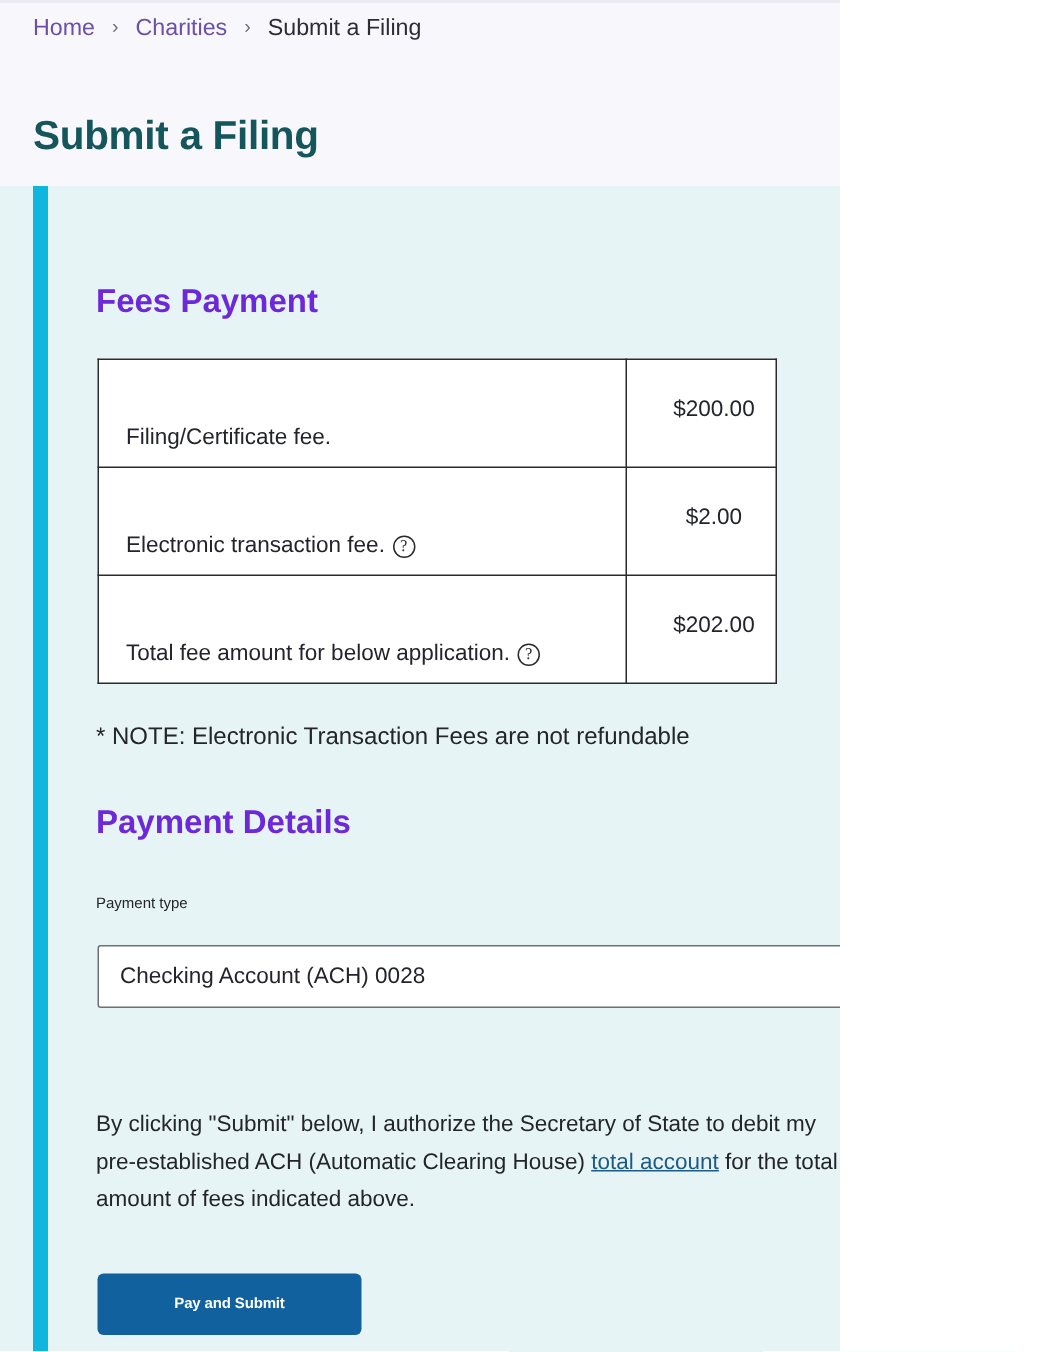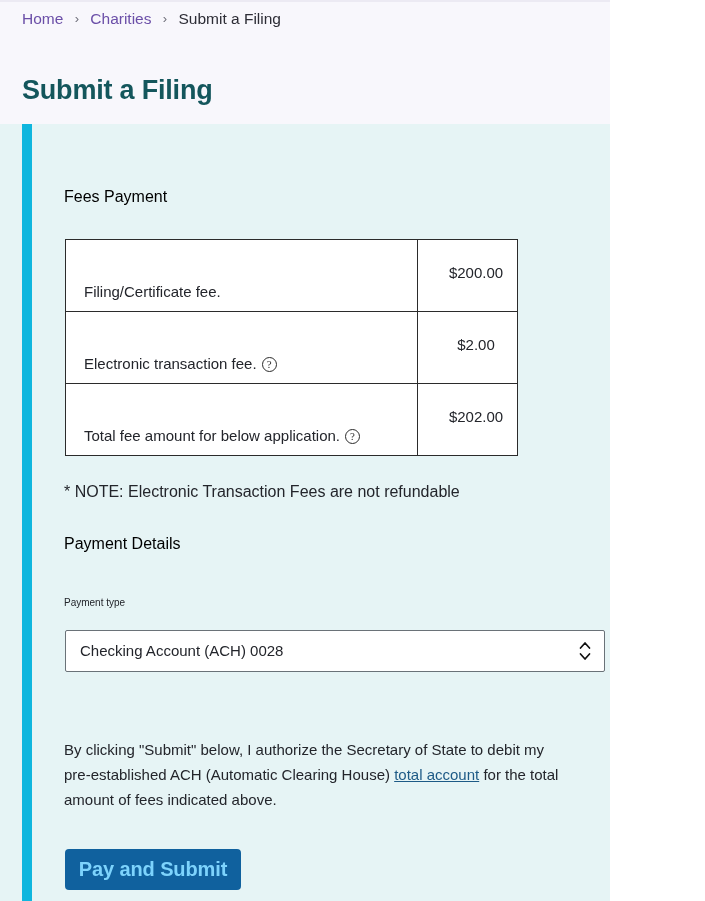--- a/index.html
+++ b/index.html
@@ -4,21 +4,21 @@
 <style>
   * { box-sizing: border-box; }
   html, body {
     margin: 0; padding: 0;
     width: 705px; height: 901px;
     background: #ffffff;
     font-family: "Liberation Sans", sans-serif;
   }
   #page {
     position: relative;
-    width: 610px; height: 901px;
+    width: 560px; height: 901px;
     overflow: hidden;
     background: #ffffff;
   }
 
   
   .header-zone {
     position: absolute;
     left: 0; top: 0;
     width: 705px; height: 124px;
     background: #f8f7fc;
@@ -68,23 +68,23 @@
     width: 10px; height: 777px;
     background: #0fb6de;
   }
   .panel-body {
     position: absolute;
     left: 64px; top: 0;
     width: 600px; height: 777px;
   }
 
   .section-heading {
-    font-size: 16px;
-    font-weight: normal;
-    color: #000000;
+    font-size: 22px;
+    font-weight: bold;
+    color: #6d28d9;
     margin: 0;
   }
   #fees-heading { position: absolute; left: 0; top: 64px; }
   #payment-heading { position: absolute; left: 0; top: 411px; }
 
   
   .fees-table {
     position: absolute;
     left: 1px; top: 115px;
     width: 452px;
@@ -184,22 +184,22 @@
     text-decoration: underline;
     cursor: pointer;
   }
 
   
   .submit-btn {
     position: absolute;
     left: 1px; top: 725px;
     width: 176px; height: 41px;
     background: #10619e;
-    color: #7dd3fc;
-    font-size: 20px;
+    color: #ffffff;
+    font-size: 10px;
     font-weight: bold;
     border: none;
     border-radius: 4px;
     cursor: pointer;
     font-family: "Liberation Sans", sans-serif;
     letter-spacing: -0.1px;
   }
 </style>
 </head>
 <body>

